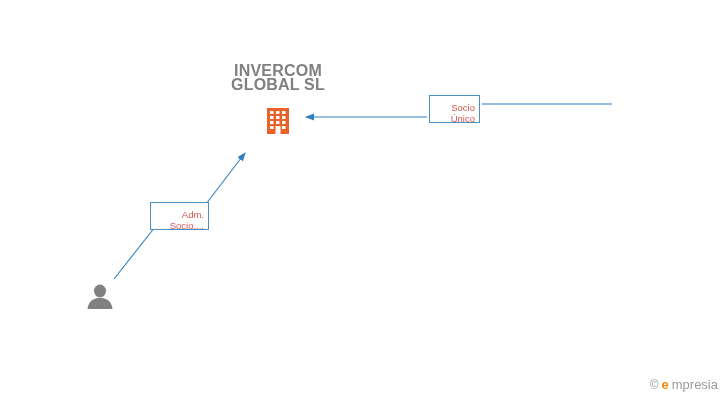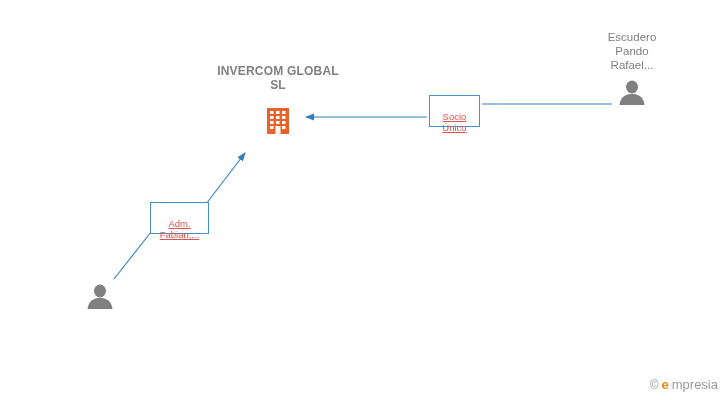--- a/index.html
+++ b/index.html
@@ -28,38 +28,37 @@
   }
   .node-label {
     color: #808080;
     font-size: 11.5px;
     line-height: 14px;
     font-family: "Liberation Sans", sans-serif;
     white-space: pre-line;
   }
   .company-label {
     color: #808080;
-    font-size: 12px;
+    font-size: 16px;
     line-height: 14px;
     font-weight: bold;
     letter-spacing: 0.2px;
   }
   .edge-label {
     position: absolute;
     border: 1px solid #4a90c4;
     background: #ffffff;
     color: #d9534f;
     font-size: 9.5px;
     line-height: 11px;
     font-family: "Liberation Sans", sans-serif;
-    text-align: center;
-    padding: 15px 4px;
+    text-align: right;
+    padding: 6px 4px;
     box-sizing: border-box;
     white-space: pre-line;
-    text-decoration: underline;
   }
   .watermark {
     position: absolute;
     right: 10px;
     bottom: 8px;
     font-size: 13px;
     color: #9a9a9a;
     font-family: "Liberation Sans", sans-serif;
     display: flex;
     align-items: center;
@@ -110,46 +109,35 @@
           <rect x="11" y="15" width="3.5" height="3"></rect>
           <rect x="17" y="15" width="3.5" height="3"></rect>
           <rect x="5" y="20" width="3.5" height="3"></rect>
           <rect x="17" y="20" width="3.5" height="3"></rect>
           <rect x="10.5" y="20" width="5" height="8"></rect>
         </g>
       </svg>
     </div>
   </div>
 
-  <div class="node" style="left:582px; top:30px; width:100px;">
-    <div class="node-label">Escudero
-Pando
-Rafael...</div>
-    <div style="margin-top:8px; display:flex; justify-content:center;">
-      <svg width="30" height="26" viewBox="0 0 30 26">
-        <ellipse cx="15" cy="7" rx="6" ry="6.5" fill="#808080"></ellipse>
-        <path d="M2.5,25 C3.5,16.5 9,14 15,14 C21,14 26.5,16.5 27.5,25 Z" fill="#808080"></path>
-      </svg>
-    </div>
-  </div>
 
   <div class="node" style="left:50px; top:284px; width:100px;">
     <div style="display:flex; justify-content:center;">
       <svg width="30" height="26" viewBox="0 0 30 26">
         <ellipse cx="15" cy="7" rx="6" ry="6.5" fill="#808080"></ellipse>
         <path d="M2.5,25 C3.5,16.5 9,14 15,14 C21,14 26.5,16.5 27.5,25 Z" fill="#808080"></path>
       </svg>
     </div>
   </div>
 
   <div class="edge-label" style="left:429px; top:95px; width:51px; height:28px;">Socio
 Único</div>
 
   <div class="edge-label" style="left:150px; top:202px; width:59px; height:28px;">Adm.
-Fabian,...</div>
+Socio,...</div>
 
   <div class="watermark">
     <span class="copy">©</span>
       <span class="e-mark">e</span>
       <span>mpresia</span>
   </div>
 
 </div>
 
 </body></html>

